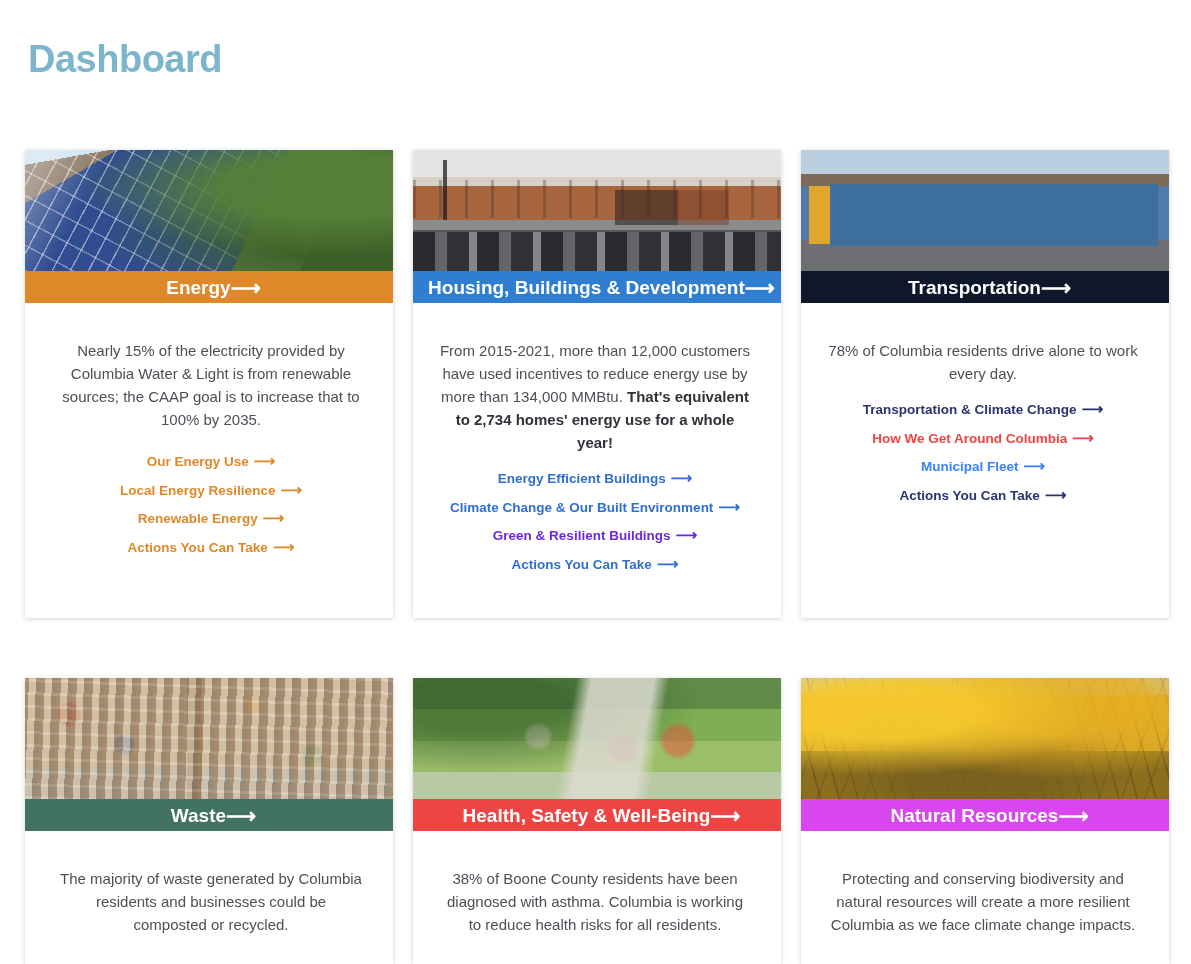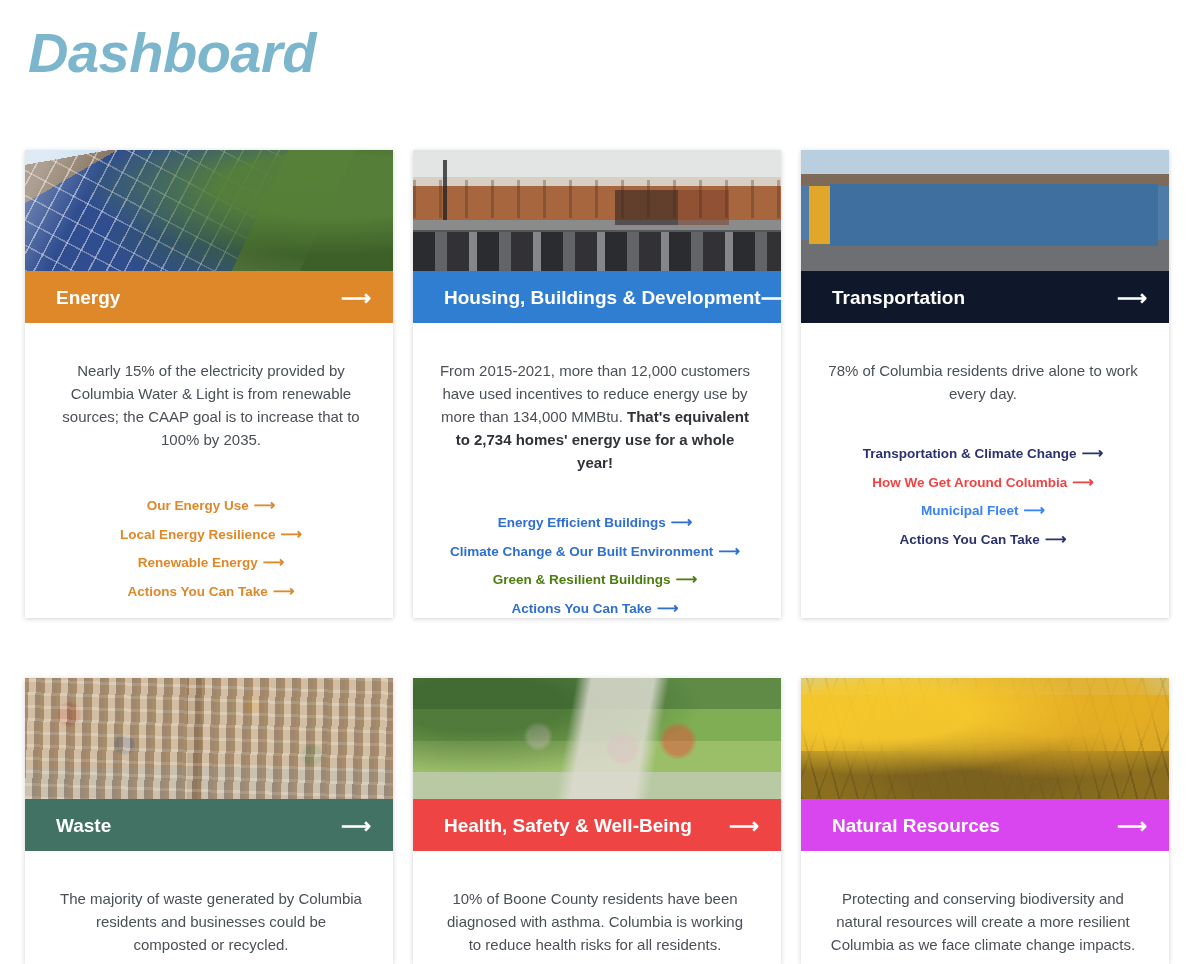--- a/index.html
+++ b/index.html
@@ -10,27 +10,26 @@
     font-family: "Liberation Sans", sans-serif;
     overflow: hidden;
   }
 
   .page { position: relative; width: 1191px; height: 964px; }
 
   
   .page-title {
     position: absolute;
     left: 28px;
-    top: 22px;
-    font-size: 56px;
+    top: 28px;
+    font-size: 38px;
     line-height: 62px;
     font-weight: bold;
     color: #7bb6cd;
     letter-spacing: -0.5px;
-    font-style: italic;
   }
 
   
   .grid {
     position: absolute;
     left: 25px;
     top: 150px;
     width: 1150px;
     display: grid;
     grid-template-columns: 368px 368px 368px;
@@ -139,24 +138,24 @@
     background:
       radial-gradient(ellipse at 22% 28%, rgba(246,200,45,.95) 0 22%, transparent 52%),
       radial-gradient(ellipse at 70% 20%, rgba(230,175,35,.9) 0 24%, transparent 56%),
       radial-gradient(ellipse at 48% 72%, rgba(120,95,30,.85) 0 28%, transparent 60%),
       repeating-linear-gradient(75deg, rgba(80,60,25,.35) 0 2px, transparent 2px 18px),
       repeating-linear-gradient(-70deg, rgba(90,70,28,.28) 0 2px, transparent 2px 22px);
   }
 
   
   .card-header {
-    height: 52px;
+    height: 32px;
     display: flex;
     align-items: center;
-    justify-content: space-between;
+    justify-content: center;
     padding: 0 22px 0 31px;
     color: #ffffff;
   }
   .card-header .title {
     font-size: 19px;
     font-weight: bold;
     line-height: 1;
     white-space: nowrap;
   }
   .card-header .arrow {
@@ -174,26 +173,26 @@
   .card.indent-sm .card-body { padding-left: 26px; }
 
   .card-text {
     font-size: 15px;
     line-height: 23px;
     color: #4b5057;
   }
   .card-text b { font-weight: bold; color: #2f3237; }
 
   .card-links {
-    margin-top: 46px;
+    margin-top: 22px;
     display: flex;
     flex-direction: column;
     gap: 13px;
   }
-  .card-links.tight { margin-top: 40px; }
+  .card-links.tight { margin-top: 16px; }
   .card-link {
     font-size: 13.5px;
     font-weight: bold;
     line-height: 1;
     text-decoration: none;
     white-space: nowrap;
   }
   .card-link .la { font-size: 15px; padding-left: 5px; }
 </style>
 </head>
@@ -230,21 +229,21 @@
         </div>
       <div class="card-header" style="background:#2f7ed1">
         <span class="title">Housing, Buildings &amp; Development</span>
         <span class="arrow">⟶</span>
       </div>
       <div class="card-body">
         <p class="card-text"><span>From 2015-2021, more than 12,000 customers have used incentives to reduce energy use by more than 134,000 MMBtu. </span><b>That's equivalent to 2,734 homes' energy use for a whole year!</b></p>
         <div class="card-links tight">
           <a class="card-link" href="#" style="color:#2f6fd0"><span>Energy Efficient Buildings</span><span class="la">⟶</span></a>
           <a class="card-link" href="#" style="color:#2f6fd0"><span>Climate Change &amp; Our Built Environment</span><span class="la">⟶</span></a>
-          <a class="card-link" href="#" style="color:#4d7c0f"><span>Green &amp; Resilient Buildings</span><span class="la">⟶</span></a>
+          <a class="card-link" href="#" style="color:#6d28d9"><span>Green &amp; Resilient Buildings</span><span class="la">⟶</span></a>
           <a class="card-link" href="#" style="color:#2f6fd0"><span>Actions You Can Take</span><span class="la">⟶</span></a>
         </div>
       </div>
     </div>
 
     <div class="card tall indent-sm">
       <div class="card-photo photo-transport">
           <div class="layer"></div>
         </div>
       <div class="card-header" style="background:#0f172a">
@@ -277,21 +276,21 @@
 
     <div class="card short indent-sm">
       <div class="card-photo photo-health">
           <div class="layer"></div>
         </div>
       <div class="card-header" style="background:#ef4444">
         <span class="title">Health, Safety &amp; Well-Being</span>
         <span class="arrow">⟶</span>
       </div>
       <div class="card-body">
-        <p class="card-text">10% of Boone County residents have been diagnosed with asthma. Columbia is working to reduce health risks for all residents.</p>
+        <p class="card-text">38% of Boone County residents have been diagnosed with asthma. Columbia is working to reduce health risks for all residents.</p>
       </div>
     </div>
 
     <div class="card short indent-sm">
       <div class="card-photo photo-nature">
           <div class="layer"></div>
         </div>
       <div class="card-header" style="background:#d946ef">
         <span class="title">Natural Resources</span>
         <span class="arrow">⟶</span>

